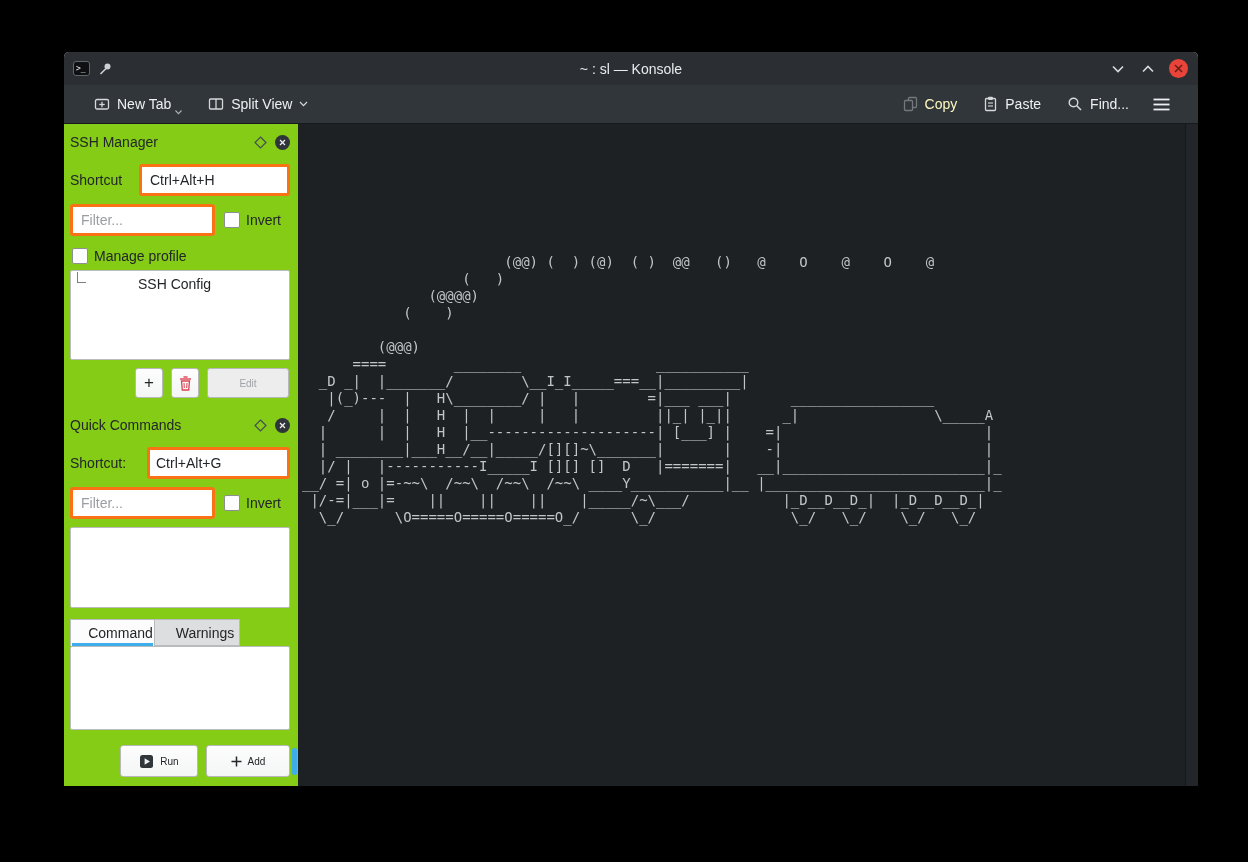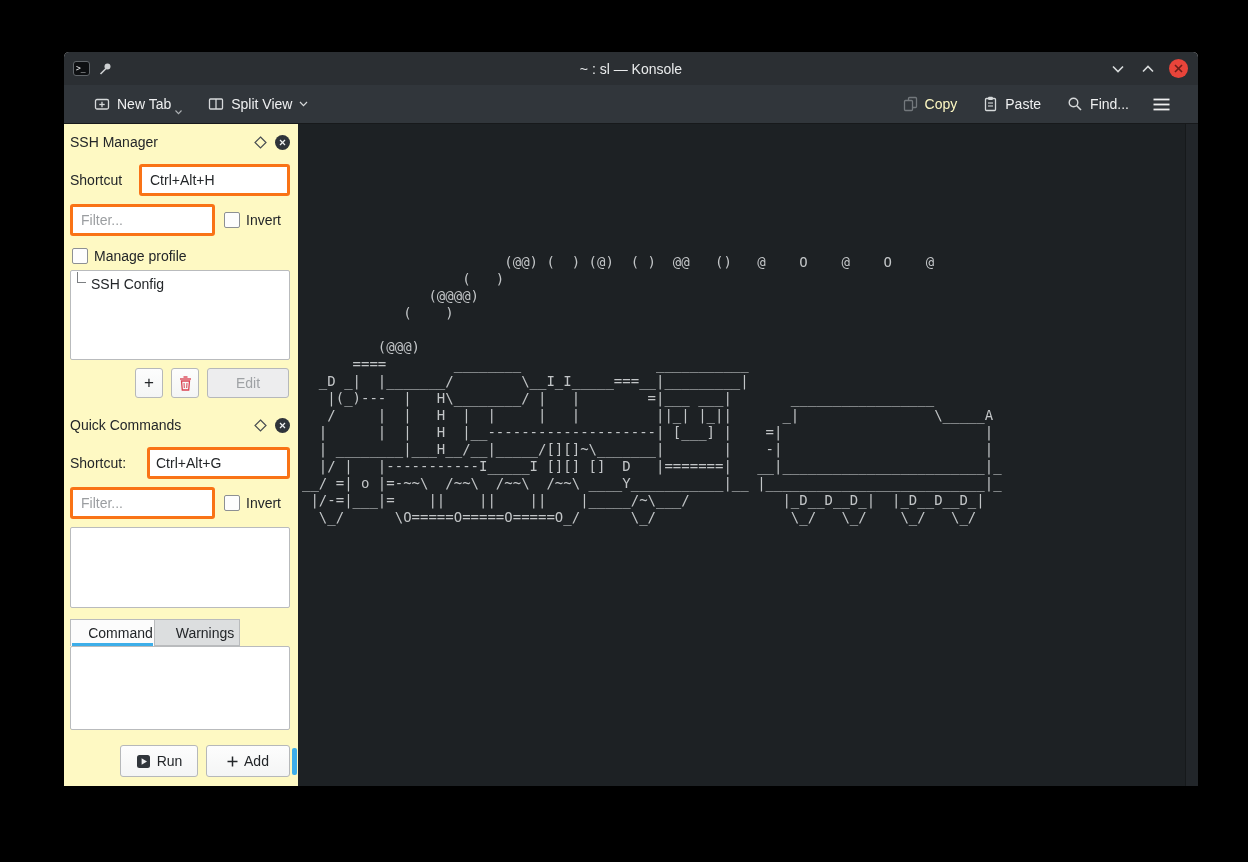--- a/index.html
+++ b/index.html
@@ -37,40 +37,40 @@
     background:#31363b; border-bottom:1px solid #17191b;
     display:flex; align-items:center; padding:0 24px; gap:14px;
     color:#eff0f1; font-size:14px;
   }
   .tool-btn { display:flex; align-items:center; gap:7px; height:30px; padding:0 6px; border-radius:3px; }
   .tool-btn.disabled { color:#fef9c3; }
   .tool-spacer { flex:1; }
   .newtab-caret { align-self:flex-end; margin-bottom:4px; margin-left:-3px; }
   
   .content { position:absolute; left:0; top:72px; right:0; bottom:0; display:flex; }
-  .sidebar { position:relative; width:234px; background:#fef9c3; flex:none; font-size:14px; color:#232629; }
+  .sidebar { position:relative; width:234px; background:#84cc16; flex:none; font-size:14px; color:#232629; }
   .row { position:absolute; left:6px; right:8px; display:flex; align-items:center; }
   .p-header { position:absolute; left:6px; right:8px; height:22px; display:flex; align-items:center; }
   .p-title { font-size:14px; color:#232629; }
   .p-icons { margin-left:auto; display:flex; align-items:center; gap:8px; }
   .p-close { width:15px; height:15px; border-radius:50%; background:#2f343a; display:flex; align-items:center; justify-content:center; }
   .txt {
     height:32px; background:#fff; border:3px solid #f97316; border-radius:3px;
     font-family:"Liberation Sans", sans-serif; font-size:14px; color:#232629; padding:0 8px; outline:none;
   }
   .txt::placeholder { color:#9b9ea1; }
   .cb { width:16px; height:16px; background:#fdfdfd; border:1px solid #8d9093; border-radius:2px; flex:none; }
   .cb-label { margin-left:6px; }
   .box { position:absolute; left:6px; right:8px; background:#fff; border:1px solid #b9bbbd; border-radius:2px; }
-  .tree-item { display:flex; align-items:flex-start; padding:5px 15px 0 6px; }
+  .tree-item { display:flex; align-items:flex-start; padding:5px 15px 0 6px;gap:47px; }
   .tree-branch { width:9px; height:11px; border-left:1px solid #7c7f82; border-bottom:1px solid #7c7f82; margin:-4px 5px 4px 0; }
   .btn {
     border:1px solid #b6b8ba; background:linear-gradient(#fdfdfd,#f4f5f5); border-radius:3px;
     display:flex; align-items:center; justify-content:center; gap:6px;
-    font-size:14px; color:#232629; position:absolute; height:30px;
+    font-size:10px; color:#232629; position:absolute; height:30px;
   }
   .btn.disabled { color:#9fa2a5; background:#ededee; }
   .tab { position:absolute; top:0; height:27px; display:flex; align-items:center; justify-content:center; font-size:14px;padding-left:16px; }
   .tab-active { background:#fcfcfc; border:1px solid #b9bbbd; border-bottom:none; }
   .tab-active::after { content:""; position:absolute; left:1px; right:1px; bottom:0; height:3px; background:#3daee9; }
   .tab-inactive { background:#dcdedf; border:1px solid #b9bbbd; border-left:none; color:#232629; }
   .ta {
     position:absolute; left:6px; right:8px; background:#fff; border:1px solid #b9bbbd; border-radius:2px;
     resize:none; outline:none; font-family:"Liberation Sans", sans-serif; font-size:14px;
   }

